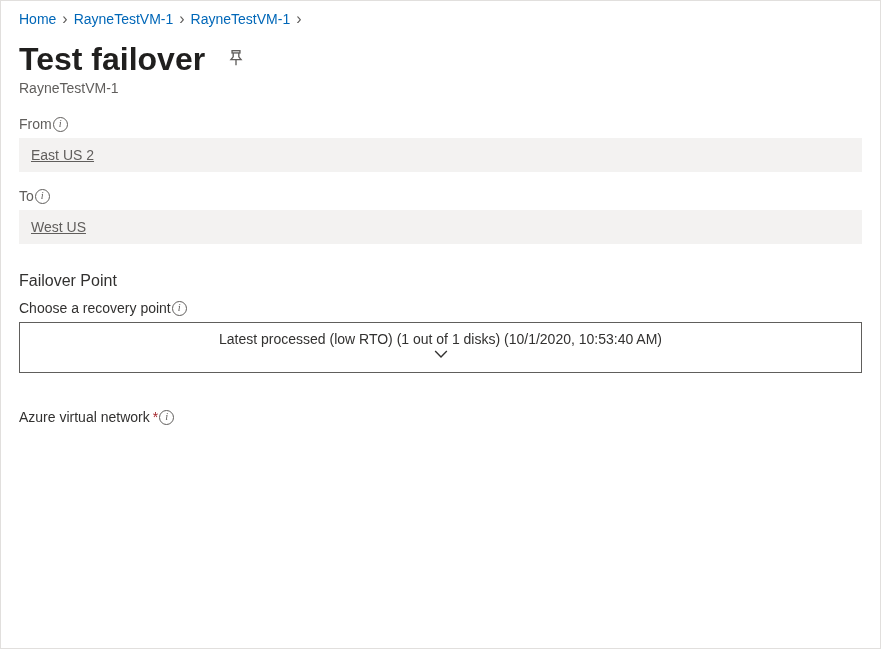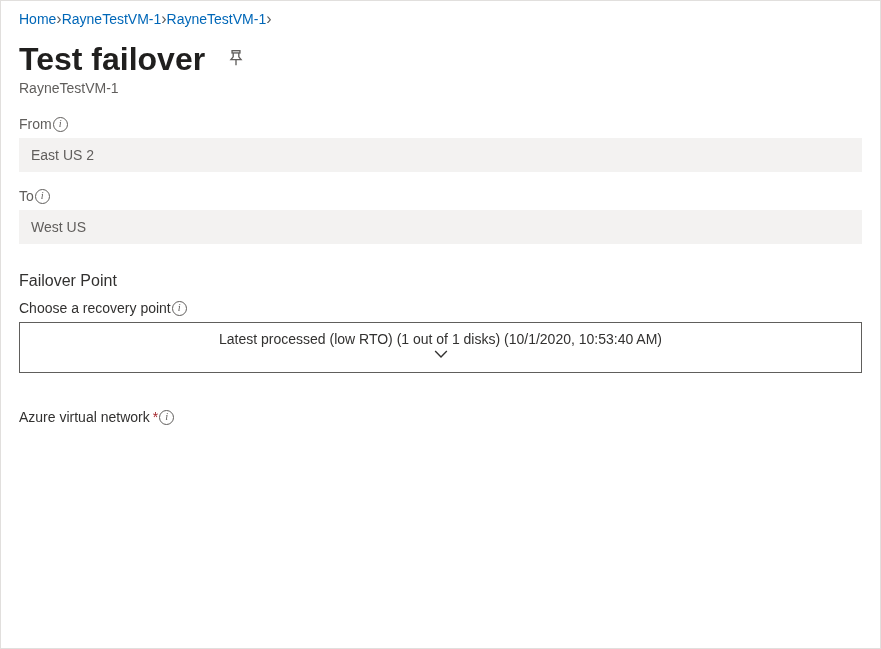--- a/index.html
+++ b/index.html
@@ -10,20 +10,21 @@
       width: 881px;
       height: 649px;
       border: 1px solid #e1dfdd;
       padding-bottom: 10px;
     }
     .breadcrumb {
       padding: 10px 18px 6px 18px;
       font-size: 14px;
       display: flex;
       align-items: center;
+      gap: 6px;
     }
     .breadcrumb a {
       color: #0067b8;
       text-decoration: none;
       cursor: pointer;
     }
     .breadcrumb .chev {
       color: #605e5c;
       font-size: 16px;
       line-height: 1;
@@ -63,20 +64,21 @@
     .field-label.dark { color: #323130; }
     .required { color: #a4262c; margin-left: 2px; }
     .readonly-box {
       background: #f3f2f1;
       padding: 9px 12px;
       font-size: 14px;
       color: #605e5c;
       border: none;
       width: 100%;
       margin-bottom: 16px;
+      text-decoration: underline;
     }
     .select-box {
       width: 100%;
       border: 1px solid #605e5c;
       padding: 8px 12px;
       font-size: 14px;
       background: #ffffff;
       display: flex;
       align-items: center;
       justify-content: space-between;

